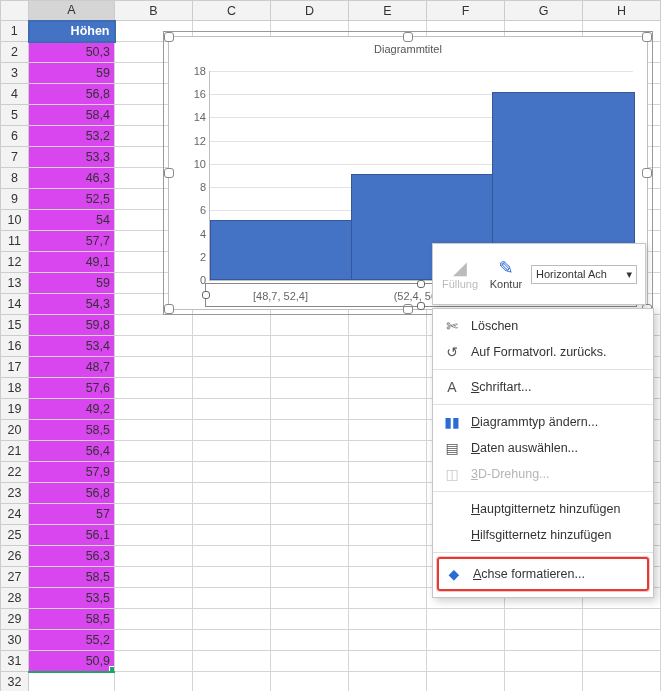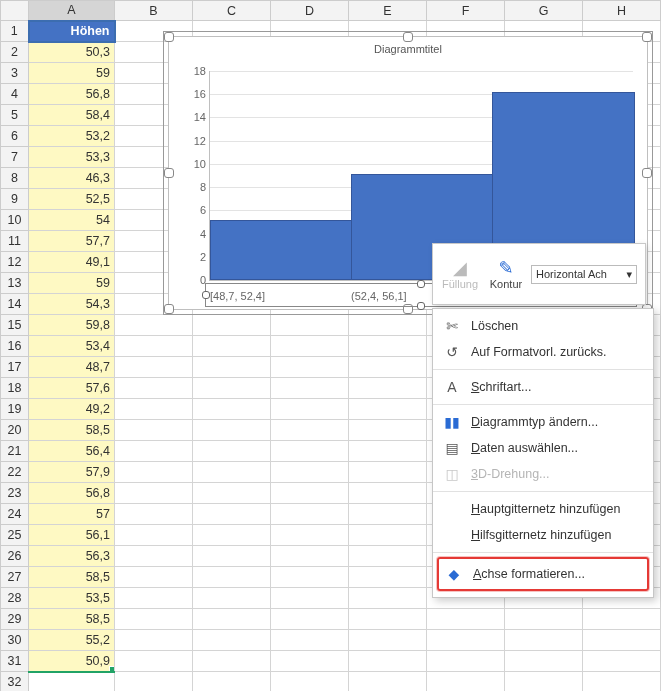--- a/index.html
+++ b/index.html
@@ -38,21 +38,21 @@
     font-weight: normal;
     text-align: center;
     color: #333;
     border-color:#ccc;
   }
   .sheet th.rowhdr {
     width: 28px;
   }
   .sheet .hdr-row th { height: 20px; }
   .colA-sel { background:#d5d5d5 !important; }
-  .colA-cells { background:#fef9c3;margin-top:40px; }
+  .colA-cells { background:#d946ef;margin-top:40px; }
   .cell-header {
     background:#4472C4 !important;
     color:#fff;
     font-weight:bold;
     text-align:center;
     border:2px solid #3c6db0 !important;
   }
   .green-border-bottom td:nth-child(2){
      border-bottom:2px solid #21a366 !important;
      padding-left:6px;
@@ -122,21 +122,21 @@
     text-align:right; font-size:11px; color:#666;
     transform:translateY(-50%);
   }
   .bar{
     position:absolute; bottom:0;
     background:#4472C4;
     border:1px solid #34569a;
   }
   .xlab{
     position:absolute; bottom:-22px; width:33.33%;
-    font-size:11px; color:#666;
+    text-align:center; font-size:11px; color:#666;
   }
   .axis-sel{
     position:absolute; left:-4px; right:-4px; bottom:-26px; height:22px;
     border:1px solid #888;
   }
   .axis-sel .dot{
     position:absolute;width:6px;height:6px;background:#fff;border:1px solid #666;border-radius:3px;
   }
   .d-l{left:-4px;top:50%;transform:translateY(-50%)}
   .d-r{right:-4px;top:50%;transform:translateY(-50%)}

